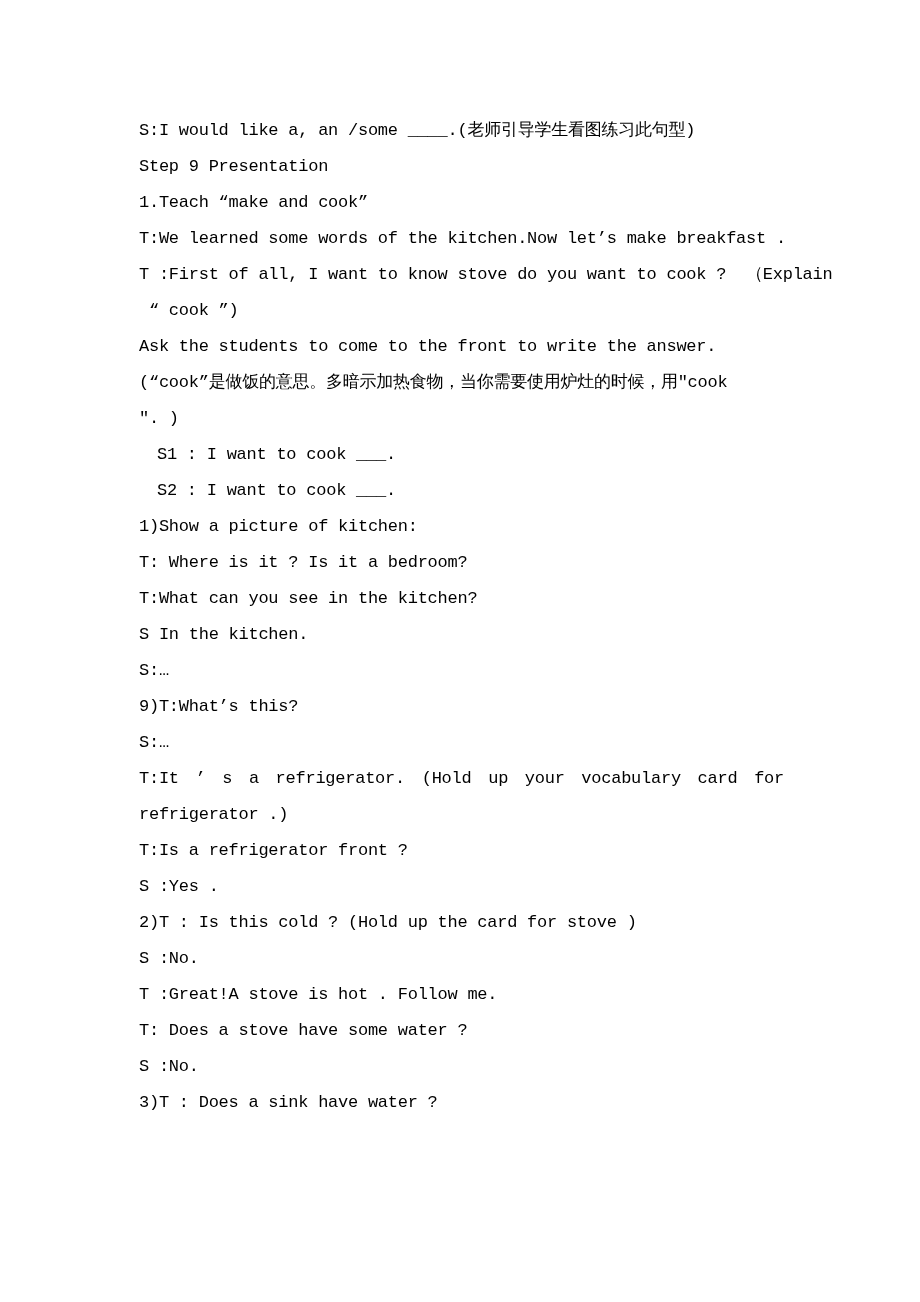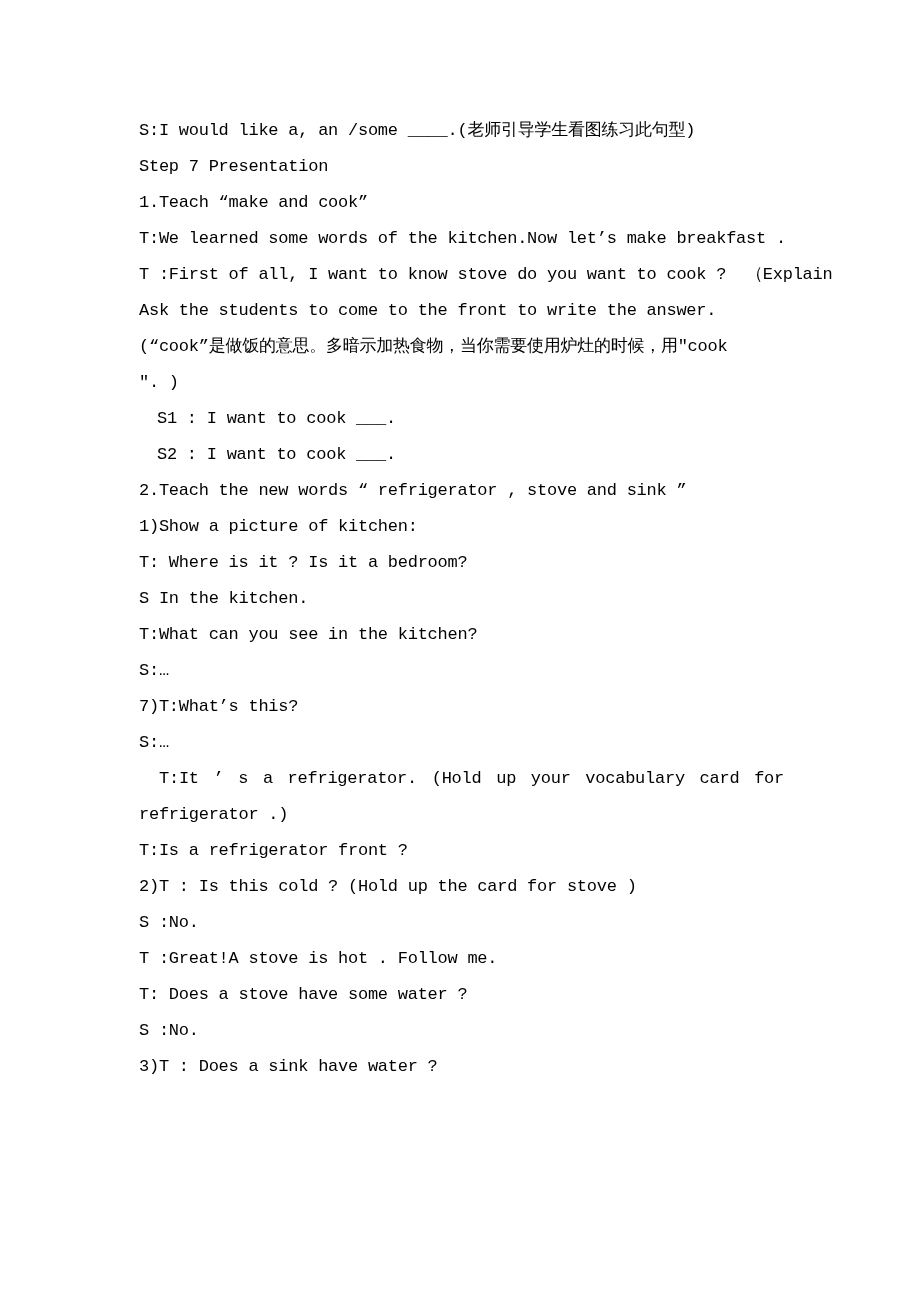--- a/index.html
+++ b/index.html
@@ -25,50 +25,50 @@
       height: 36px;
       line-height: 36px;
       font-size: 17px;
       white-space: pre;
       letter-spacing: -0.25px;
     }
     .justify {
       white-space: normal;
       text-align: justify;
       text-align-last: justify;
-      margin-left: 20px;
     }
     .indent {
       padding-left: 18px;
     }
   </style>
 </head>
 <body>
 
 <div class="page">
   <div class="line">S:I would like a, an /some ____.(老师引导学生看图练习此句型)</div>
-  <div class="line">Step 7 Presentation</div>
+  <div class="line">Step 9 Presentation</div>
   <div class="line">1.Teach “make and cook”</div>
   <div class="line">T:We learned some words of the kitchen.Now let’s make breakfast .</div>
   <div class="line">T :First of all, I want to know stove do you want to cook ?  （Explain</div>
+  <div class="line"> “ cook ”)</div>
   <div class="line">Ask the students to come to the front to write the answer.</div>
   <div class="line">(“cook”是做饭的意思。多暗示加热食物，当你需要使用炉灶的时候，用"cook</div>
   <div class="line">″. )</div>
   <div class="line indent">S1 : I want to cook ___.</div>
   <div class="line indent">S2 : I want to cook ___.</div>
-  <div class="line">2.Teach the new words “ refrigerator , stove and sink ”</div>
   <div class="line">1)Show a picture of kitchen:</div>
   <div class="line">T: Where is it ? Is it a bedroom?</div>
+  <div class="line">T:What can you see in the kitchen?</div>
   <div class="line">S In the kitchen.</div>
-  <div class="line">T:What can you see in the kitchen?</div>
   <div class="line">S:…</div>
-  <div class="line">7)T:What’s this?</div>
+  <div class="line">9)T:What’s this?</div>
   <div class="line">S:…</div>
   <div class="line justify">T:It ’ s a refrigerator. (Hold up your vocabulary card for</div>
   <div class="line">refrigerator .)</div>
   <div class="line">T:Is a refrigerator front ?</div>
+  <div class="line">S :Yes .</div>
   <div class="line">2)T : Is this cold ? (Hold up the card for stove )</div>
   <div class="line">S :No.</div>
   <div class="line">T :Great!A stove is hot . Follow me.</div>
   <div class="line">T: Does a stove have some water ?</div>
   <div class="line">S :No.</div>
   <div class="line">3)T : Does a sink have water ?</div>
 </div>
 
 </body></html>

